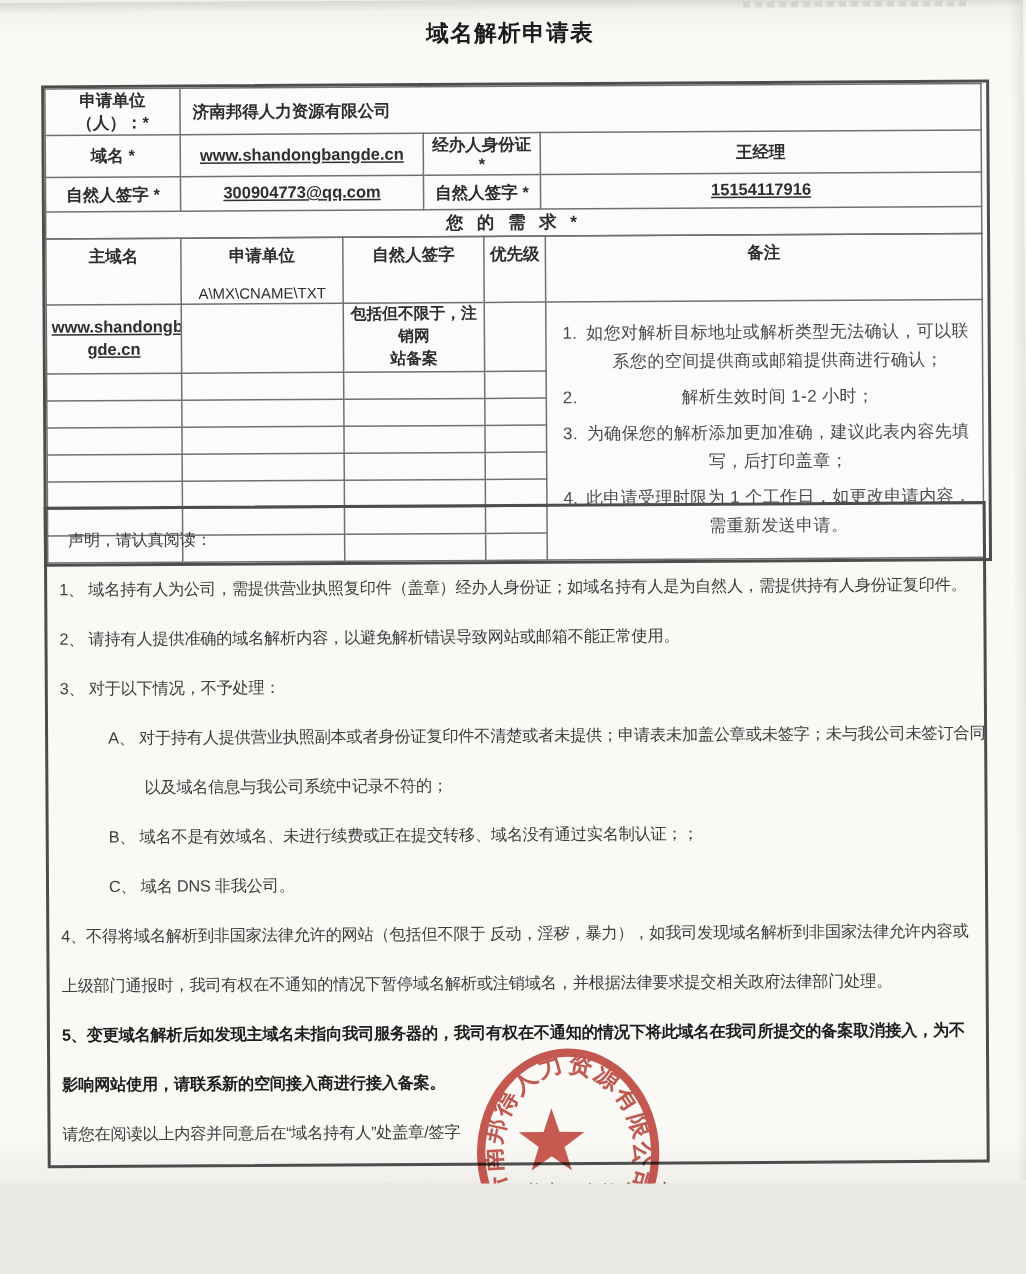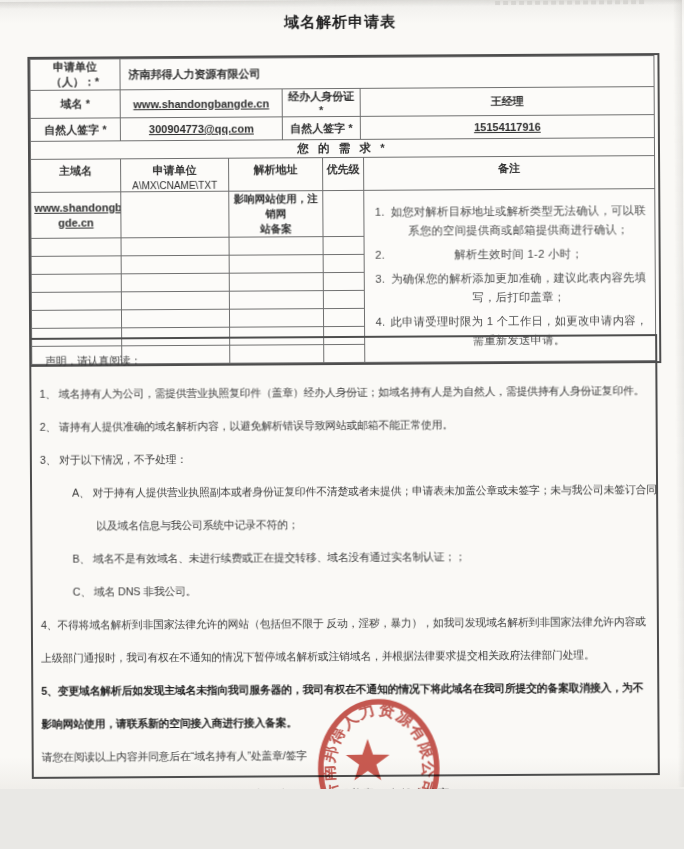--- a/index.html
+++ b/index.html
@@ -33,21 +33,21 @@
   .t2{margin-top:-1px;}
   .lbl{font-weight:bold;text-align:center;}
   .val{font-weight:bold;text-align:center;}
   .val.left{text-align:left;padding-left:8px;}
   .u{text-decoration:underline;}
   .r1 td{height:21px;}
   .r2 td{height:26px;}
   .r3 td{height:22px;}
   .section-row td{height:17px;text-align:center;font-weight:bold;letter-spacing:3px;font-size:11.5px;}
   .t2 th{vertical-align:top;padding-top:4px;font-size:11px;font-weight:bold;text-align:center;background:none;}
-  .hdr-sub{display:block;font-weight:normal;font-size:10px;margin-top:2px;letter-spacing:0;}
+  .hdr-sub{display:block;font-weight:normal;font-size:10px;margin-top:13px;letter-spacing:0;}
   .data-row td{height:38px;vertical-align:middle;text-align:center;}
   .cell-line{display:block;line-height:15px;}
   .domain-cell .cell-line{font-weight:bold;text-decoration:underline;}
   .addr-cell .cell-line{font-weight:bold;font-size:10.5px;}
   .empty-row td{height:17px;}
   .remarks-cell{vertical-align:top;padding:5px 6px 0 4px;}
   .remarks-cell ol{margin:0;padding-left:20px;}
   .remarks-cell li{font-size:11.3px;line-height:19px;margin-bottom:5px;color:#4a4a4a;letter-spacing:.3px;}
   .declaration{
     position:absolute;left:29px;top:336px;width:628px;height:441px;
@@ -124,32 +124,32 @@
             <col style="width:41px">
             <col style="width:291px">
           </colgroup>
         <tbody>
             <tr>
           <th>主域名</th>
           <th>
             <span>申请单位</span>
             <span class="hdr-sub">A\MX\CNAME\TXT</span>
           </th>
-          <th>解析地址</th>
+          <th>自然人签字</th>
           <th>优先级</th>
           <th>备注</th>
         </tr>
         <tr class="data-row">
           <td class="domain-cell">
             <span class="cell-line">www.shandongban</span>
             <span class="cell-line">gde.cn</span>
           </td>
           <td></td>
           <td class="addr-cell">
-            <span class="cell-line">影响网站使用，注销网</span>
+            <span class="cell-line">包括但不限于，注销网</span>
             <span class="cell-line">站备案</span>
           </td>
           <td></td>
           <td class="remarks-cell" rowspan="8">
             <ol>
               <li>如您对解析目标地址或解析类型无法确认，可以联系您的空间提供商或邮箱提供商进行确认；</li>
               <li>解析生效时间 1-2 小时；</li>
               <li>为确保您的解析添加更加准确，建议此表内容先填写，后打印盖章；</li>
               <li>此申请受理时限为 1 个工作日，如更改申请内容，需重新发送申请。</li>
             </ol>

